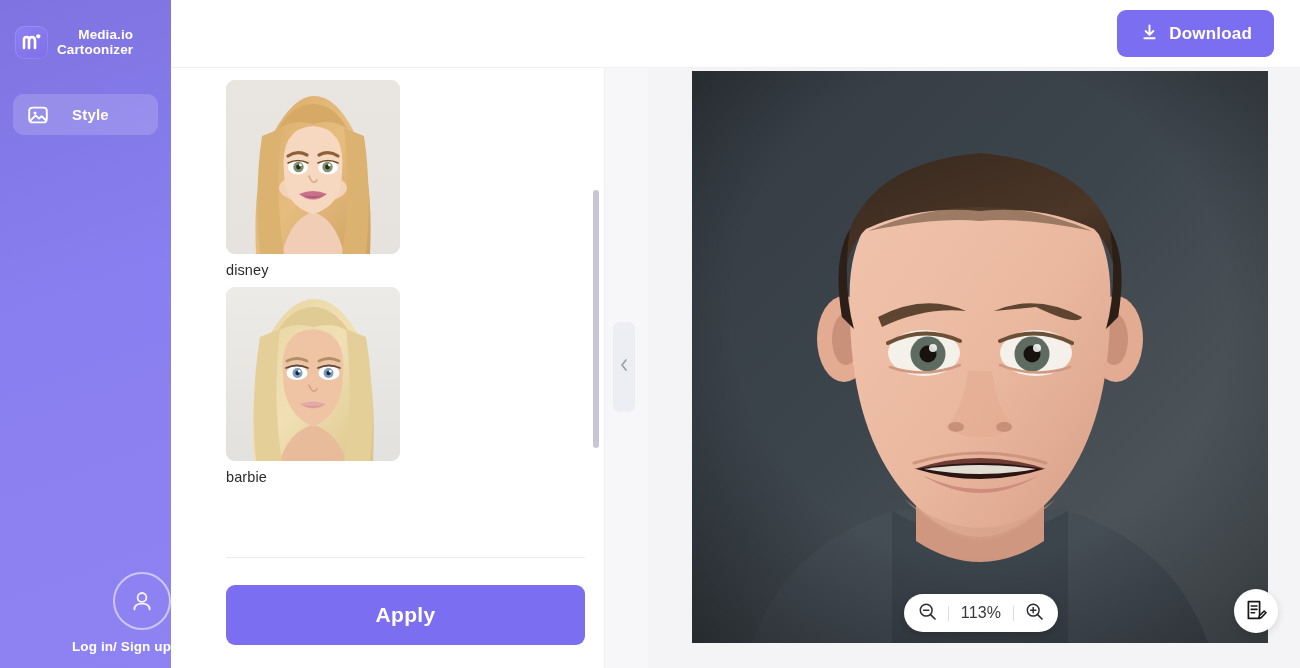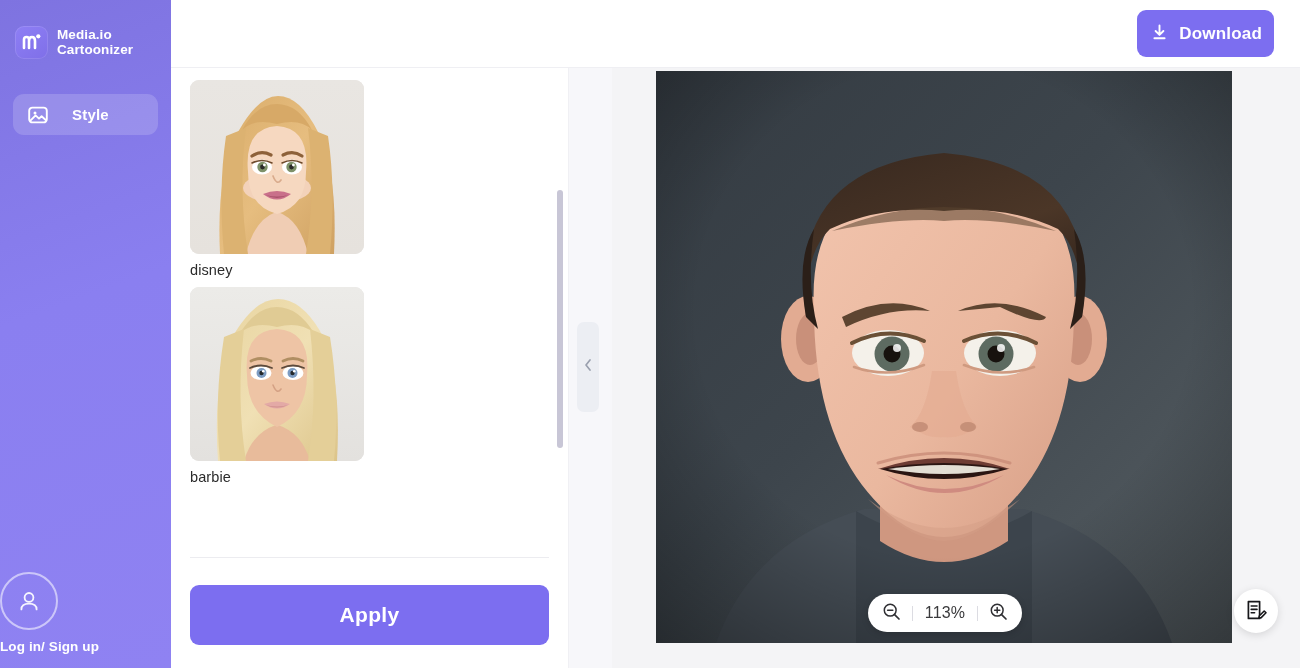--- a/index.html
+++ b/index.html
@@ -23,20 +23,21 @@
     flex: 0 0 171px;
     display: flex;
     flex-direction: column;
     overflow: hidden;
   }
   .brand {
     display: flex; align-items: center;
     gap: 9px;
     padding: 18px 0 0 15px;
     height: 66px;
+    text-align: right;
   }
   .brand-logo {
     width: 33px; height: 33px;
     border-radius: 9px;
     background: linear-gradient(145deg, #8e7ff5 0%, #7f6fe8 100%);
     position: relative;
     flex: 0 0 33px;
     box-shadow: inset 0 0 0 1px rgba(255,255,255,0.12);
   }
   .brand-logo svg { position: absolute; left: 0; top: 0; }
@@ -62,21 +63,21 @@
     font-size: 15px;
     font-weight: bold;
     letter-spacing: 0.2px;
   }
   .nav-icon { width: 22px; height: 22px; flex: 0 0 22px; display:block; }
 
   .sidebar-footer {
     margin-top: auto;
     padding-bottom: 14px;
     display: flex; flex-direction: column;
-    align-items: flex-start;
+    align-items: flex-end;
     gap: 9px;
     cursor: pointer;
   }
   .avatar-circle {
     width: 58px; height: 58px;
     border-radius: 50%;
     border: 2px solid rgba(255,255,255,0.55);
     display: flex; align-items: center; justify-content: center;
   }
   .login-label {
@@ -99,42 +100,42 @@
     border-bottom: 1px solid #efeff3;
     display: flex; align-items: center;
     justify-content: flex-end;
     padding-right: 26px;
     flex: 0 0 68px;
   }
   .download-btn {
     display: flex; align-items: center;
     gap: 9px;
     height: 47px;
-    padding: 0 12px;
+    padding: 0 22px;
     border-radius: 9px;
     background: #7c6ef0;
     border: none;
     cursor: pointer;
   }
   .download-label {
     color: #ffffff;
     font-size: 17px;
     font-weight: bold;
     letter-spacing: 0.2px;
   }
 
   .body-row { display: flex; flex: 1 1 auto; min-height: 0; position: relative; }
 
   
   .style-panel {
     position: relative;
     width: 397px;
     flex: 0 0 397px;
     background: #ffffff;
-    display: flex; flex-direction: column;
+    display: flex; flex-direction: column; margin-left: 36px;
   }
   .style-list {
     position: relative;
     padding: 12px 0 0 19px;
     flex: 1 1 auto;
     min-height: 0;
     overflow: hidden;
   }
   .style-card { margin-bottom: 9px; cursor: pointer; width: 174px; }
   .thumb {

